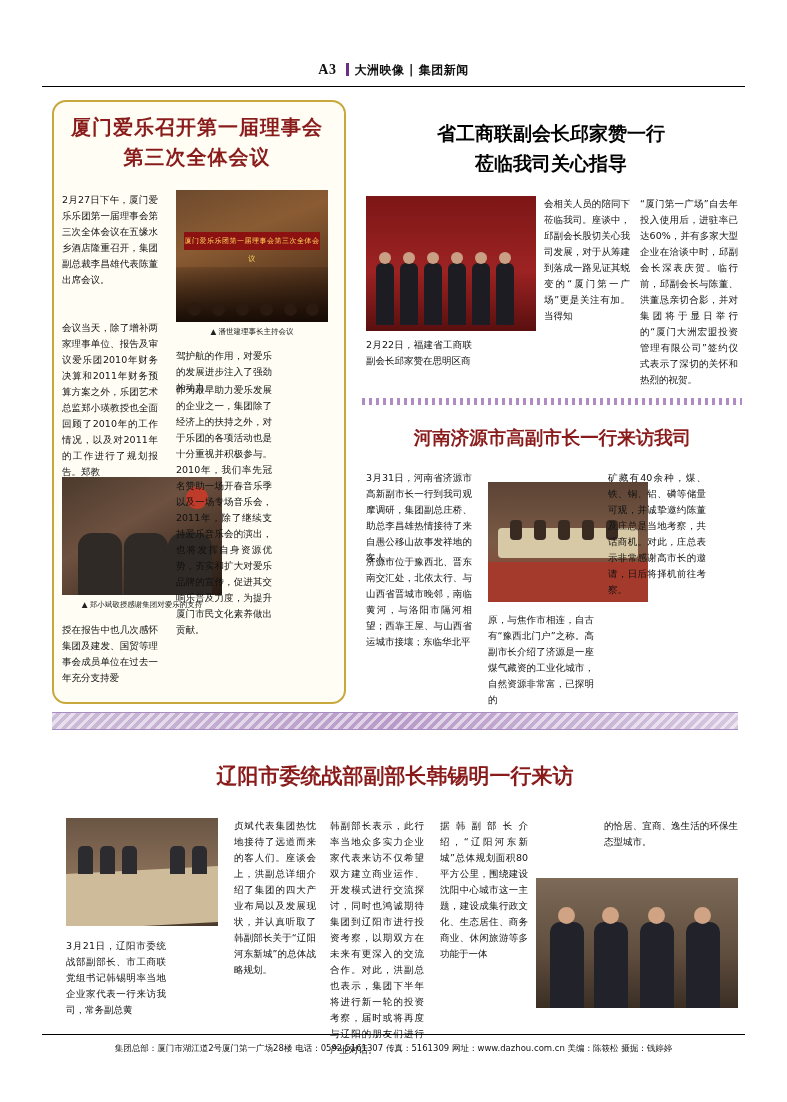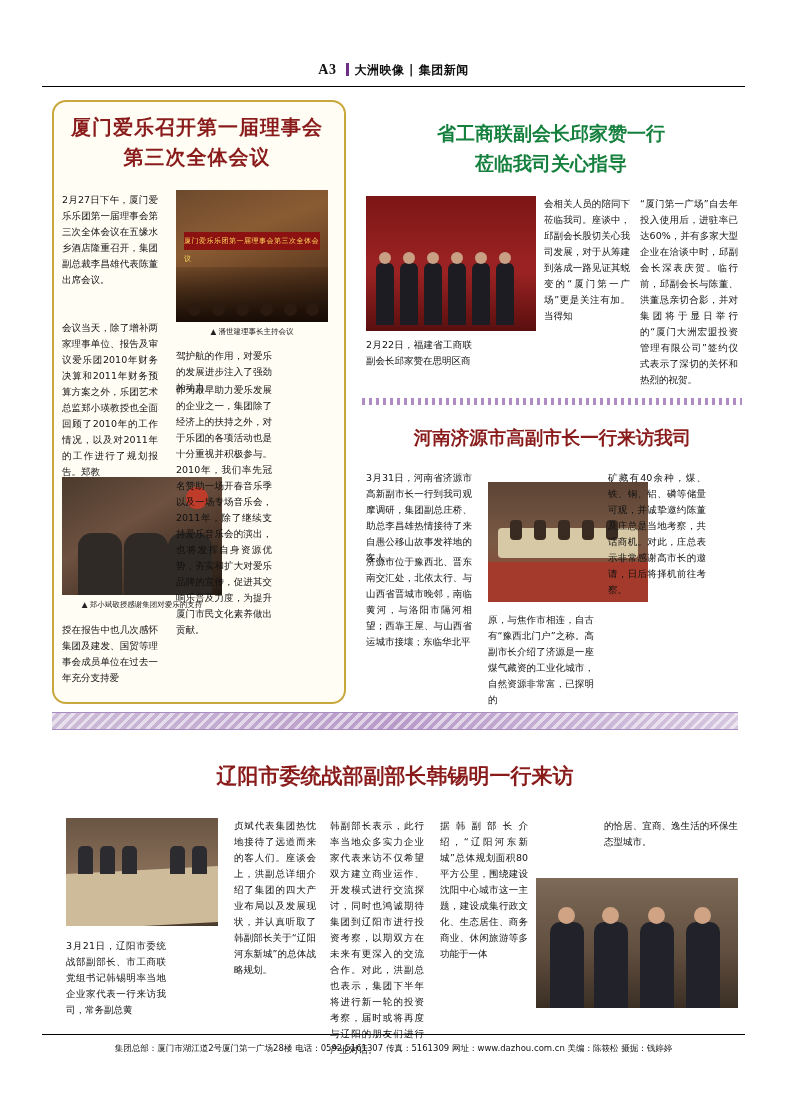--- a/index.html
+++ b/index.html
@@ -107,21 +107,21 @@
   .s1-photo1 .banner {
     position: absolute;
     left: 8px;
     top: 42px;
     width: 136px;
     height: 18px;
     background: #8c1111;
     color: #ffd95b;
     font-size: 7px;
     line-height: 18px;
-    text-align: left;
+    text-align: center;
     letter-spacing: 0.5px;
   }
   .s1-photo1 .crowd {
     position: absolute;
     left: 0; bottom: 0; width: 152px; height: 55px;
     background: linear-gradient(180deg, rgba(40,22,10,0.2), rgba(20,10,4,0.95));
   }
   .s1-photo1 .head {
     position: absolute;
     bottom: 6px;
@@ -167,21 +167,21 @@
   .s2-title {
     position: absolute;
     left: 366px;
     top: 118px;
     width: 370px;
     text-align: center;
     font-family: "DejaVu Serif", "Liberation Serif", serif;
     font-weight: bold;
     font-size: 19px;
     line-height: 30px;
-    color: #15803d;
+    color: #000000;
   }
   .s2-photo {
     position: absolute;
     left: 366px;
     top: 196px;
     width: 170px;
     height: 135px;
     background: linear-gradient(180deg,#7d1616 0%,#9d2323 55%,#5a0f0f 100%);
     overflow: hidden;
   }

